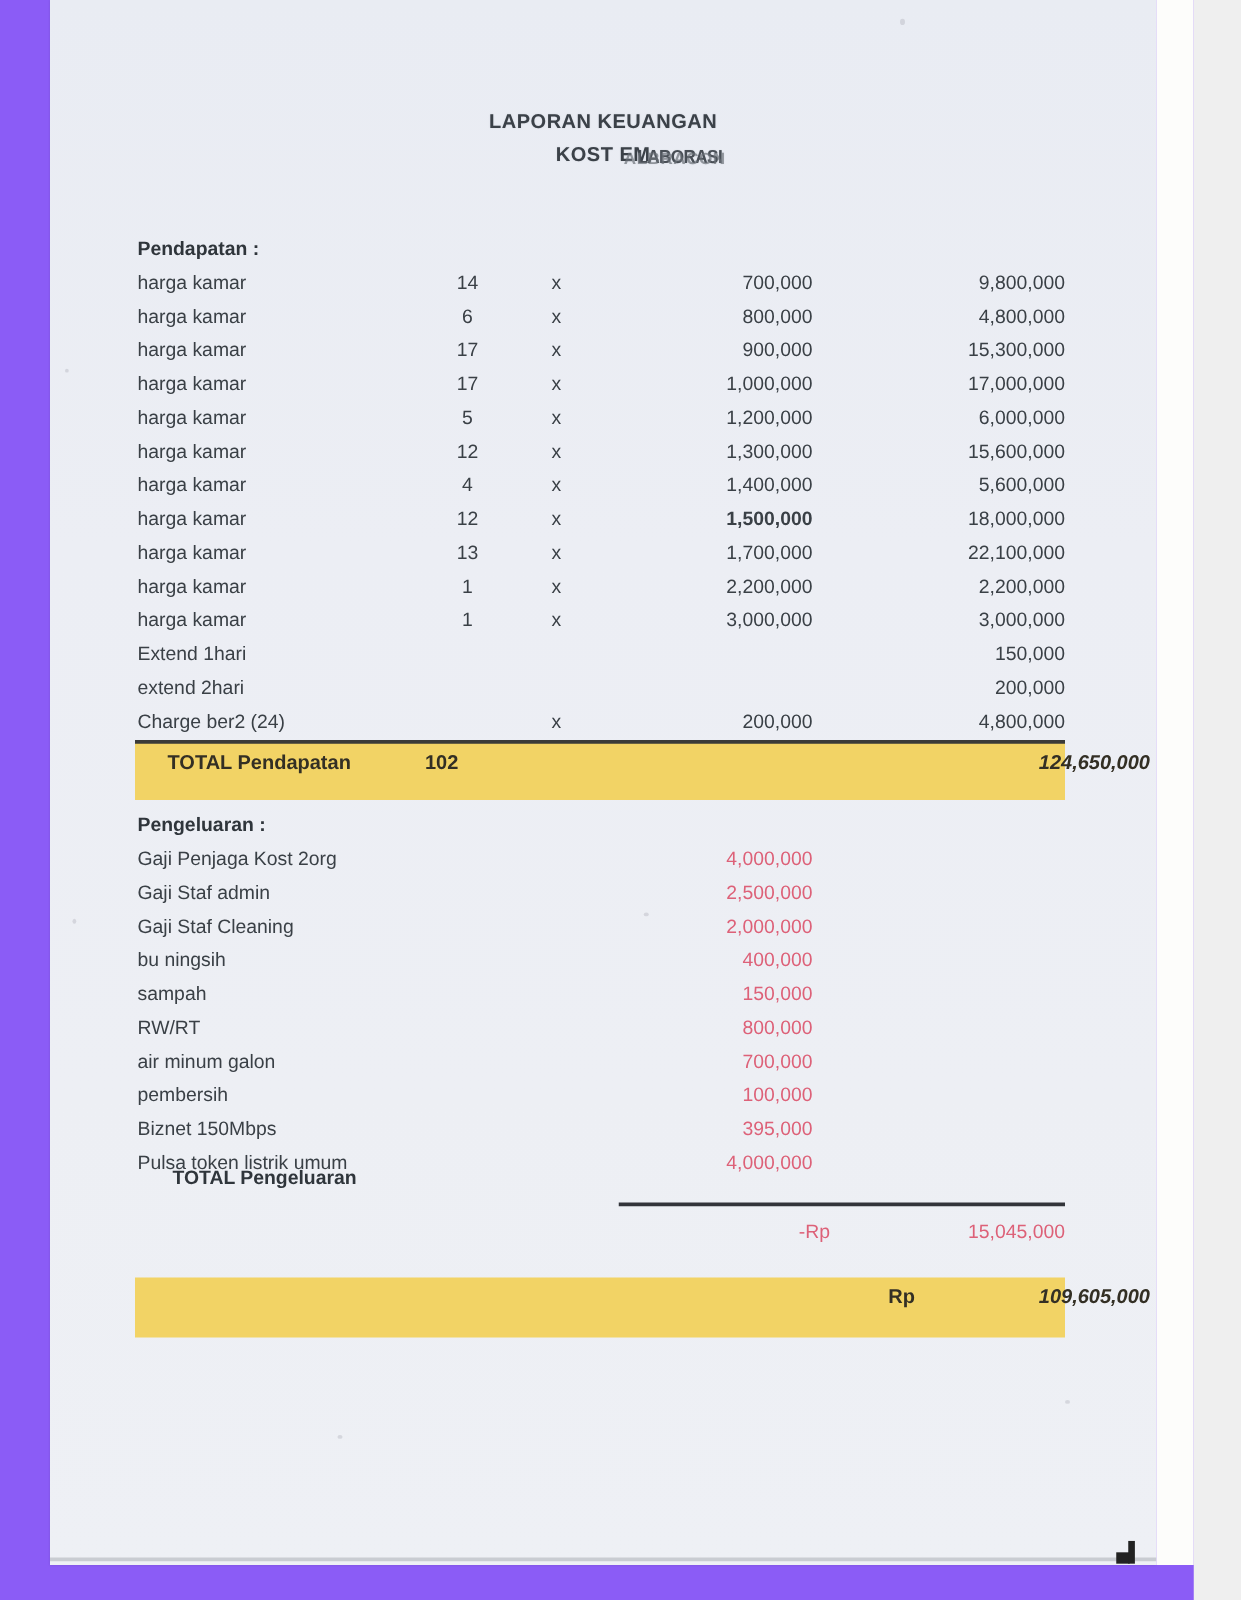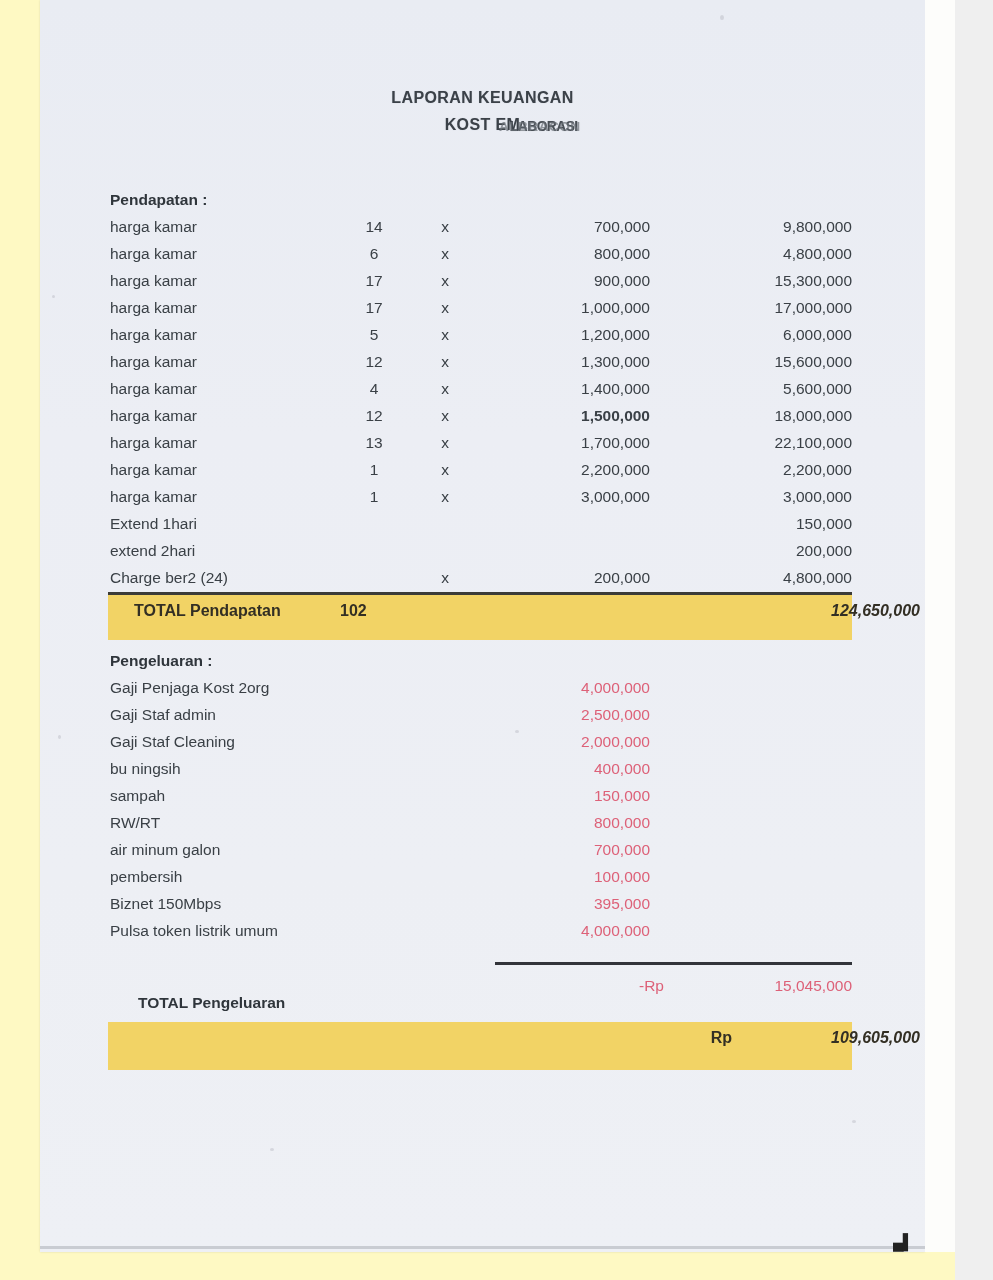--- a/index.html
+++ b/index.html
@@ -8,21 +8,21 @@
     margin: 0; padding: 0;
     width: 993px; height: 1280px;
     background: #f0f0f0;
     font-family: "Liberation Sans", "DejaVu Sans", sans-serif;
     overflow: hidden;
   }
 
   #scan {
     position: relative;
     width: 993px; height: 1280px;
-    background: #fef9c3;
+    background: #8b5cf6;
   }
 
   
   #page {
     position: absolute;
     left: 40px; top: 0px;
     width: 885px; height: 1252px;
     background: linear-gradient(180deg,#e9ecf3 0%, #eceef4 35%, #edeff4 70%, #eef0f5 100%);
     box-shadow: 0 0 2px rgba(0,0,0,0.12);
   }
@@ -114,21 +114,21 @@
   .b-qty    { left: 232px; }
   .b-rp     { left: 560px; width: 64px; text-align: right; }
   .b-amount { left: 630px; width: 182px; text-align: right; font-style: italic; }
 
   
   #exp-rule {
     position: absolute; left: 455px; top: 962px;
     width: 357px; height: 3px; background: #32343a;
   }
   #exp-total-label {
-    position: absolute; left: 98px; top: 989px;
+    position: absolute; left: 98px; top: 929px;
     height: 28px; line-height: 28px;
     font-size: 15.5px; font-weight: bold; color: #2f353b;
   }
   #exp-total-rp {
     position: absolute; left: 560px; top: 972px; width: 64px;
     height: 28px; line-height: 28px; text-align: right;
     font-size: 15.5px; color: #dd6178;
   }
   #exp-total-val {
     position: absolute; left: 630px; top: 972px; width: 182px;

